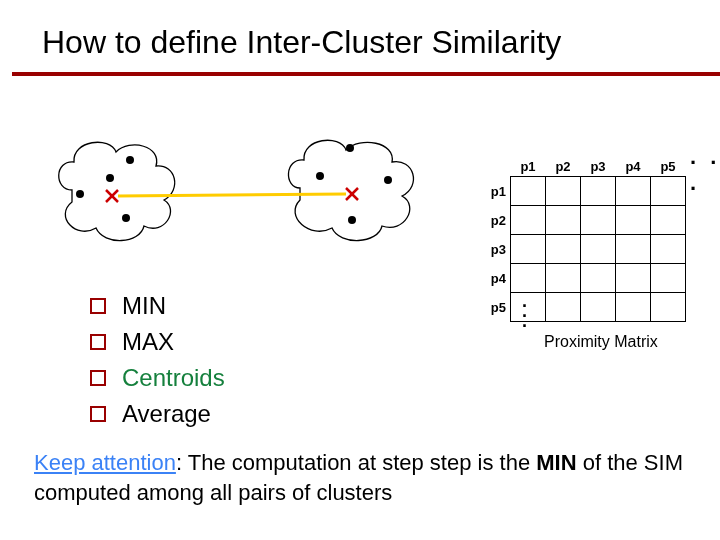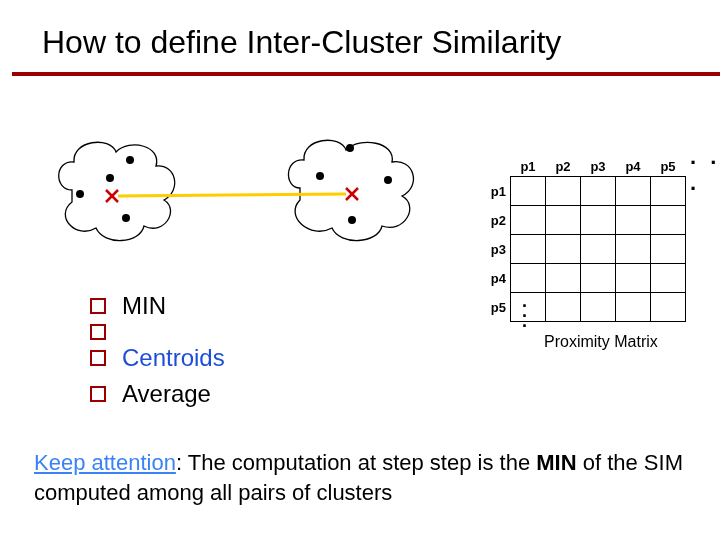--- a/index.html
+++ b/index.html
@@ -111,21 +111,21 @@
     display: flex;
     align-items: center;
   }
   .list .bullet {
     display: inline-block;
     width: 12px;
     height: 12px;
     border: 2px solid #990000;
     margin-right: 16px;
   }
-  .list .red-text { color: #1d4ed8; }
+  .list .red-text { color: #15803d; }
   .footer {
     position: absolute;
     left: 22px;
     right: 22px;
     top: 448px;
     font-size: 22px;
     line-height: 30px;
   }
   .footer .lead {
     text-decoration: underline;
@@ -246,20 +246,21 @@
     <div class="matrix-caption">Proximity Matrix</div>
   </div>
 
   <div class="list">
     <div class="item">
       <span class="bullet"></span>
       <span>MIN</span>
     </div>
     <div class="item">
       <span class="bullet"></span>
+      <span>MAX</span>
     </div>
     <div class="item">
       <span class="bullet"></span>
       <span class="red-text">Centroids</span>
     </div>
     <div class="item">
       <span class="bullet"></span>
       <span>Average</span>
     </div>
   </div>

